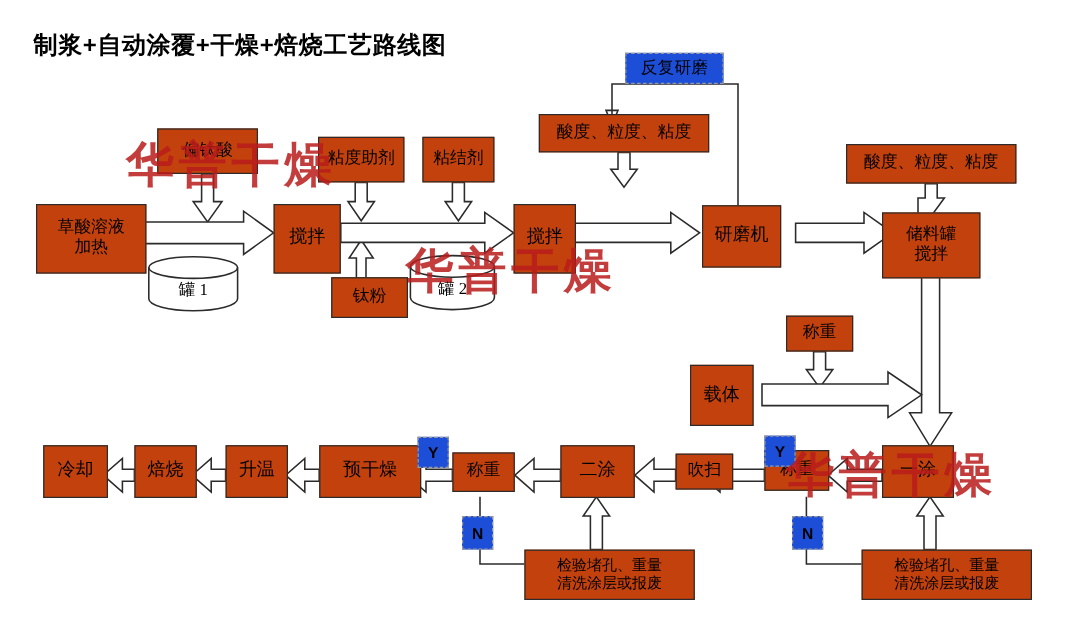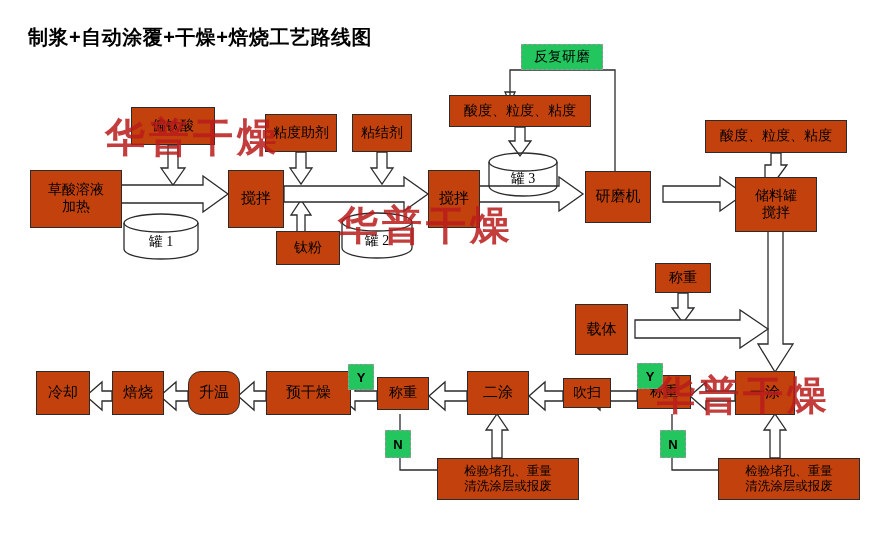--- a/index.html
+++ b/index.html
@@ -37,21 +37,21 @@
     z-index:5;
     white-space:pre-line;
   }
   .node.small{font-size:14px;}
   .node.tiny{font-size:12.5px;}
   .node.two{font-size:14px;}
   .dashed{
     position:absolute;
     box-sizing:border-box;
     border:1.2px dashed #9a9a9a;
-    background:#22c55e;
+    background:#1d4ed8;
     display:flex;align-items:center;justify-content:center;
     font-size:14px;
     z-index:6;
   }
   .dashed.yn{
     font-family:"Liberation Sans","DejaVu Sans",sans-serif;
     font-size:13px;
     font-weight:bold;
   }
   
@@ -199,27 +199,20 @@
       <path class="wire" d="M 2,10 L 2,36 A 35,10 0 0 0 72,36 L 72,10" fill="#fff"></path>
       <ellipse class="wire" cx="37" cy="10" rx="35" ry="9" fill="#fff"></ellipse>
     </svg>
     <div class="tanklabel" style="top:20px;">罐 2</div>
   </div>
 
   <div class="node" style="left:428px;top:170px;width:52px;height:58px;">
     <span>搅拌</span>
   </div>
 
-  <div class="tank" style="left:487px;top:152px;width:72px;height:46px;">
-    <svg width="72" height="46" viewBox="0 0 72 46">
-      <path class="wire" d="M 2,10 L 2,34 A 34,10 0 0 0 70,34 L 70,10" fill="#fff"></path>
-      <ellipse class="wire" cx="36" cy="10" rx="34" ry="9" fill="#fff"></ellipse>
-    </svg>
-    <div class="tanklabel" style="top:18px;">罐 3</div>
-  </div>
 
   <div class="dashed" style="left:521px;top:44px;width:82px;height:26px;">
     <span>反复研磨</span>
   </div>
 
   <div class="node small" style="left:449px;top:95px;width:142px;height:32px;">
     <span>酸度、粒度、粘度</span>
   </div>
 
   <div class="node" style="left:585px;top:171px;width:66px;height:52px;">
@@ -284,21 +277,21 @@
 
   <div class="node tiny" style="left:437px;top:458px;width:142px;height:42px;">
     <span>检验堵孔、重量
 清洗涂层或报废</span>
   </div>
 
   <div class="node" style="left:266px;top:371px;width:85px;height:44px;">
     <span>预干燥</span>
   </div>
 
-  <div class="node" style="left:188px;top:371px;width:52px;height:44px;border-radius:13px;">
+  <div class="node" style="left:188px;top:371px;width:52px;height:44px;">
     <span>升温</span>
   </div>
 
   <div class="node" style="left:112px;top:371px;width:52px;height:44px;">
     <span>焙烧</span>
   </div>
 
   <div class="node" style="left:36px;top:371px;width:54px;height:44px;">
     <span>冷却</span>
   </div>

